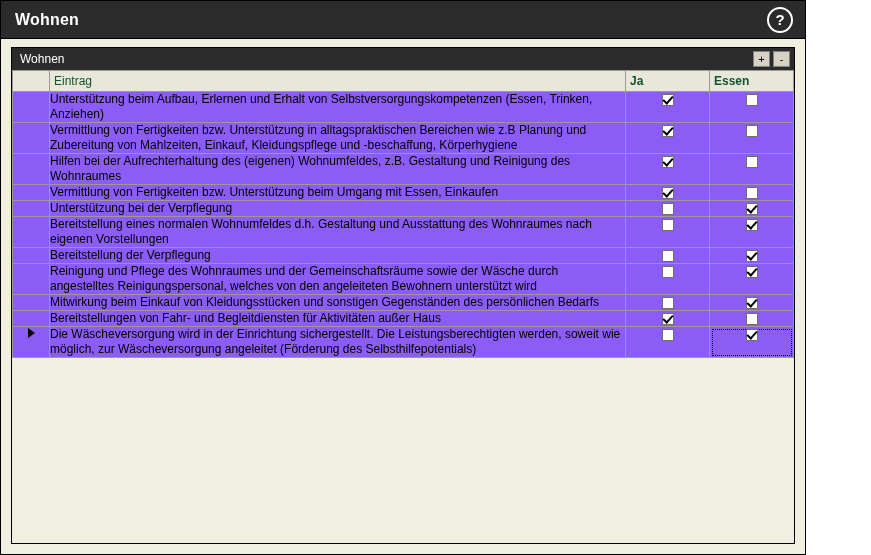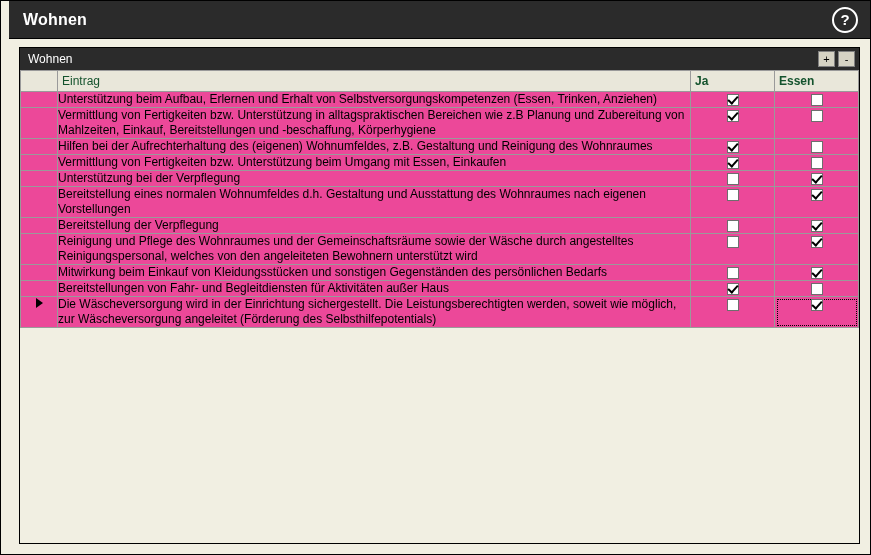--- a/index.html
+++ b/index.html
@@ -7,27 +7,26 @@
     padding: 0;
     background: #ffffff;
   }
   body {
     font-family: "Liberation Sans", sans-serif;
     font-size: 12px;
     color: #000000;
   }
   .app {
     position: relative;
-    width: 871px;
+    width: 806px;
     height: 555px;
     box-sizing: border-box;
     background: #f1efe2;
     border: 1px solid #000000;
     overflow: hidden;
-    padding-left: 8px;
   }
   
   .titlebar {
     height: 38px;
     background: #2b2b2b;
     color: #ffffff;
     display: flex;
     align-items: center;
     justify-content: space-between;
     padding: 0 12px 0 14px;
@@ -107,21 +106,21 @@
     width: 100%;
     background: #ffffff;
     table-layout: fixed;
   }
   table.grid th, table.grid td {
     border: 1px solid #9a9a9a;
     font-size: 12px;
     font-weight: normal;
     padding: 0;
     vertical-align: top;
-    background: #ec4899;
+    background: #8b5cf6;
   }
   table.grid thead th {
     background: #e9e7da;
     height: 18px;
     font-size: 12px;
     text-align: left;
     padding: 1px 4px;
     vertical-align: middle;
     color: #14532d;
   }
@@ -212,21 +211,21 @@
           </thead>
           <tbody id="grid-body">
               <tr>
                 <td class="col-sel"></td>
                 <td class="col-text">Unterstützung beim Aufbau, Erlernen und Erhalt von Selbstversorgungskompetenzen (Essen, Trinken, Anziehen)</td>
                 <td class="col-ja"><span class="cbox checked"></span></td>
                 <td class="col-nein"><span class="cbox"></span></td>
               </tr>
               <tr>
                 <td class="col-sel"></td>
-                <td class="col-text">Vermittlung von Fertigkeiten bzw. Unterstützung in alltagspraktischen Bereichen wie z.B Planung und Zubereitung von Mahlzeiten, Einkauf, Bereitstellungen und -beschaffung, Körperhygiene</td>
+                <td class="col-text">Vermittlung von Fertigkeiten bzw. Unterstützung in alltagspraktischen Bereichen wie z.B Planung und Zubereitung von Mahlzeiten, Einkauf, Kleidungspflege und -beschaffung, Körperhygiene</td>
                 <td class="col-ja"><span class="cbox checked"></span></td>
                 <td class="col-nein"><span class="cbox"></span></td>
               </tr>
               <tr>
                 <td class="col-sel"></td>
                 <td class="col-text">Hilfen bei der Aufrechterhaltung des (eigenen) Wohnumfeldes, z.B. Gestaltung und Reinigung des Wohnraumes</td>
                 <td class="col-ja"><span class="cbox checked"></span></td>
                 <td class="col-nein"><span class="cbox"></span></td>
               </tr>
               <tr>

